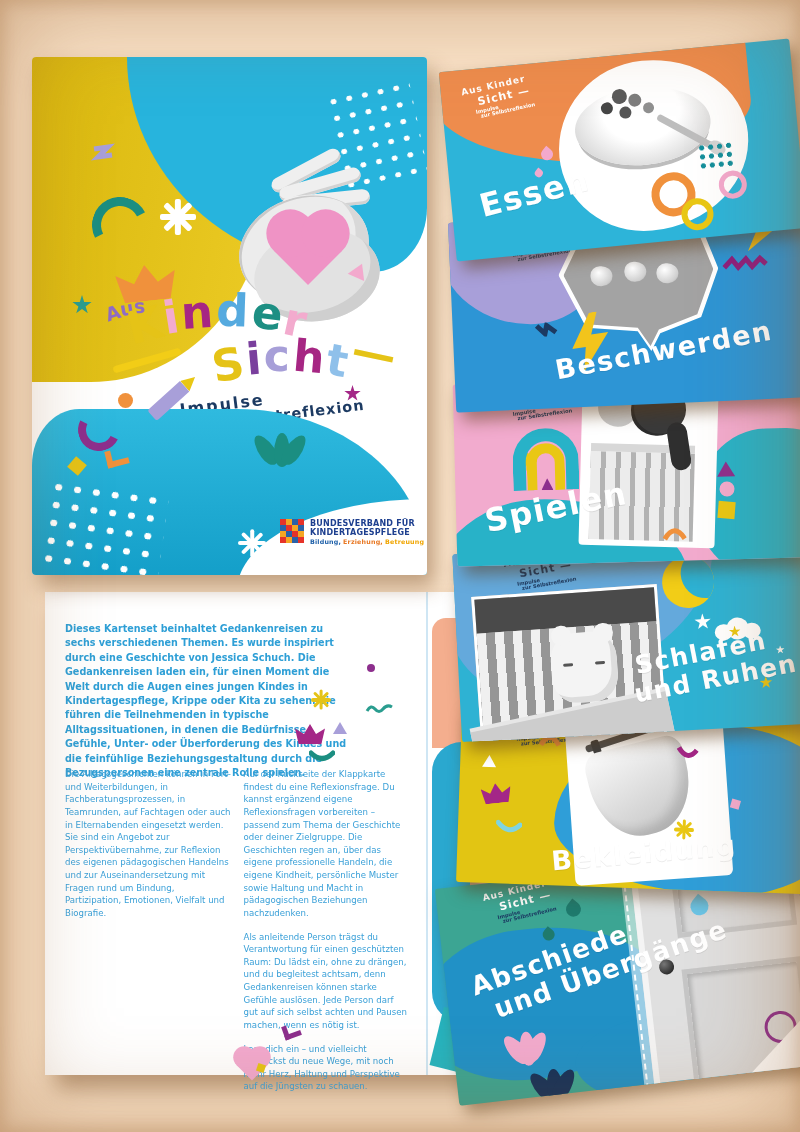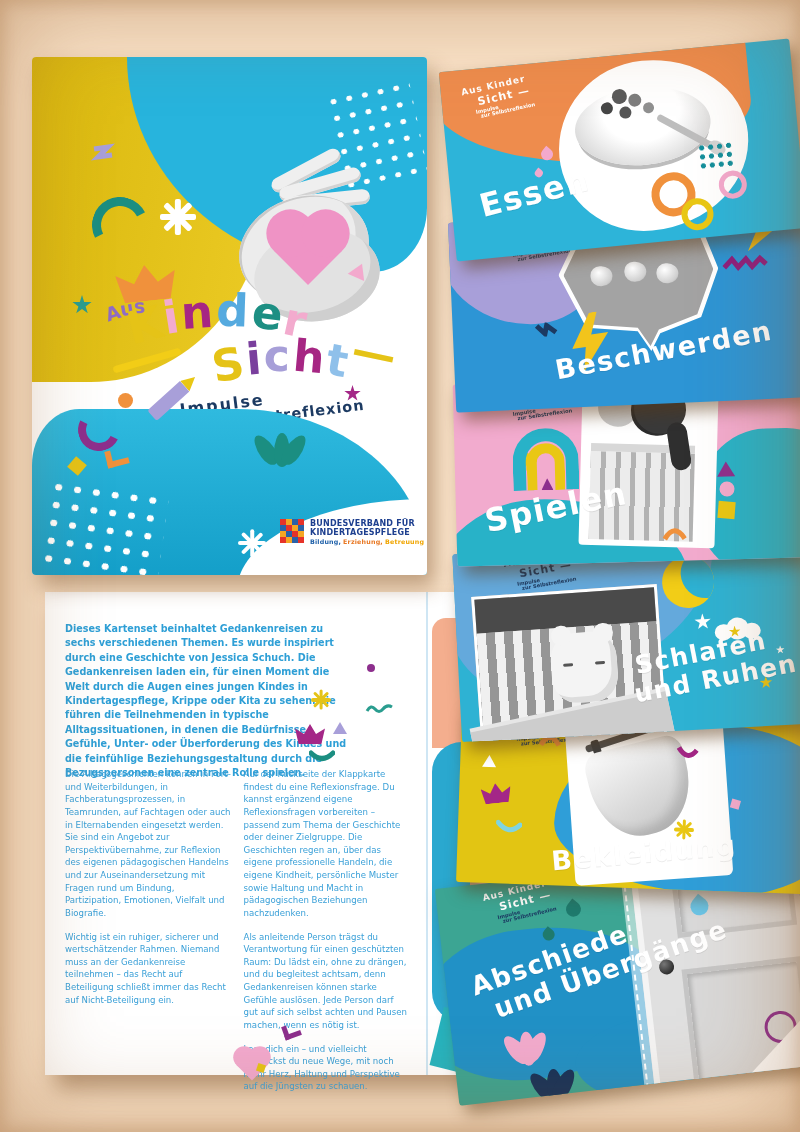--- a/index.html
+++ b/index.html
@@ -308,21 +308,20 @@
       </svg>
     <div class="abs crown" style="left:250px;top:132px;width:30px;height:20px;background:#a42787"></div>
     <div class="abs tri" style="left:288px;top:130px;border-left:7px solid transparent;border-right:7px solid transparent;border-bottom:12px solid #a89fd9"></div>
     <svg class="abs" style="left:264px;top:158px" width="26" height="12">
       <path d="M2 3 Q13 14 24 3" fill="none" stroke="#1b8e81" stroke-width="5" stroke-linecap="round"></path>
       </svg>
 
     <div class="abs cols">
       <div class="col">
         <p>Die Alltagsgeschichten können in Fort- und Weiterbildungen, in Fachberatungsprozessen, in Teamrunden, auf Fachtagen oder auch in Elternabenden eingesetzt werden. Sie sind ein Angebot zur Perspektivübernahme, zur Reflexion des eigenen pädagogischen Handelns und zur Auseinandersetzung mit Fragen rund um Bindung, Partizipation, Emotionen, Vielfalt und Biografie.</p>
-        <p>Wichtig ist ein ruhiger, sicherer und wertschätzender Rahmen. Niemand muss an der Gedankenreise teilnehmen – das Recht auf Beteiligung schließt immer das Recht auf Nicht-Beteiligung ein.</p>
       </div>
       <div class="col">
         <p>Auf der Rückseite der Klappkarte findest du eine Reflexionsfrage. Du kannst ergänzend eigene Reflexionsfragen vorbereiten – passend zum Thema der Geschichte oder deiner Zielgruppe. Die Geschichten regen an, über das eigene professionelle Handeln, die eigene Kindheit, persönliche Muster sowie Haltung und Macht in pädagogischen Beziehungen nachzudenken.</p>
         <p>Als anleitende Person trägst du Verantwortung für einen geschützten Raum: Du lädst ein, ohne zu drängen, und du begleitest achtsam, denn Gedankenreisen können starke Gefühle auslösen. Jede Person darf gut auf sich selbst achten und Pausen machen, wenn es nötig ist.</p>
         <p>Lass dich ein – und vielleicht entdeckst du neue Wege, mit noch mehr Herz, Haltung und Perspektive auf die Jüngsten zu schauen.</p>
       </div>
     </div>
 
     <div class="abs heart" style="left:196px;top:442px;width:22px;height:22px;background:#f2a9ce"></div>
     <div class="abs check" style="left:238px;top:432px;width:12px;height:9px;border-width:0 0 5px 5px;color:#8d2f8d;transform:rotate(-20deg)"></div>

